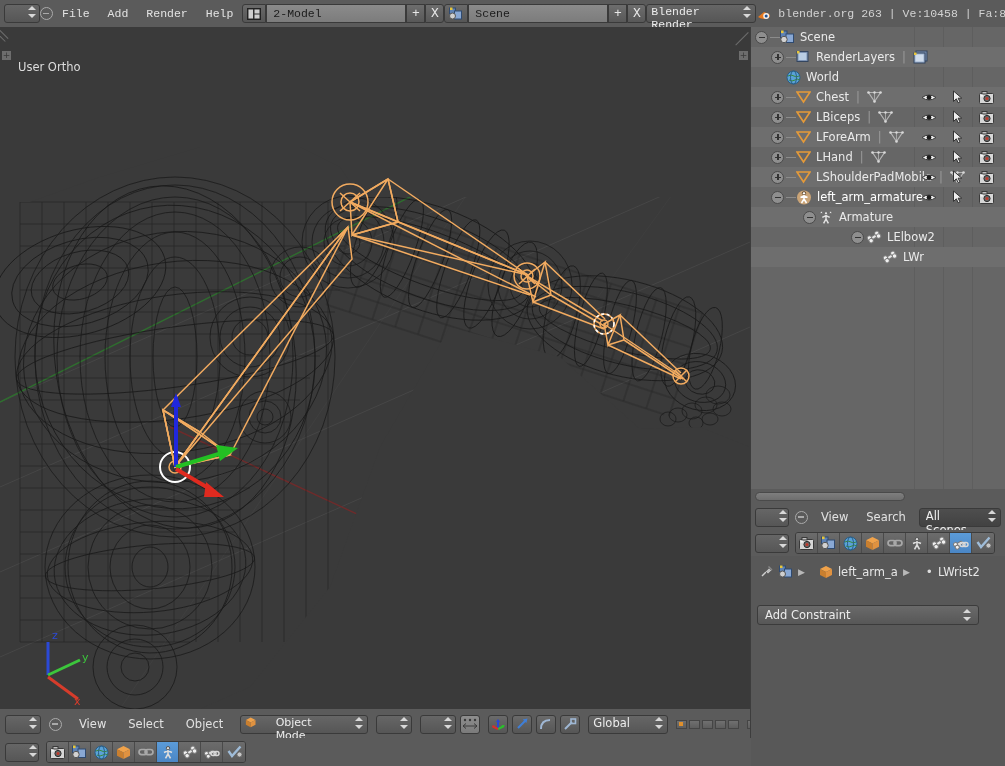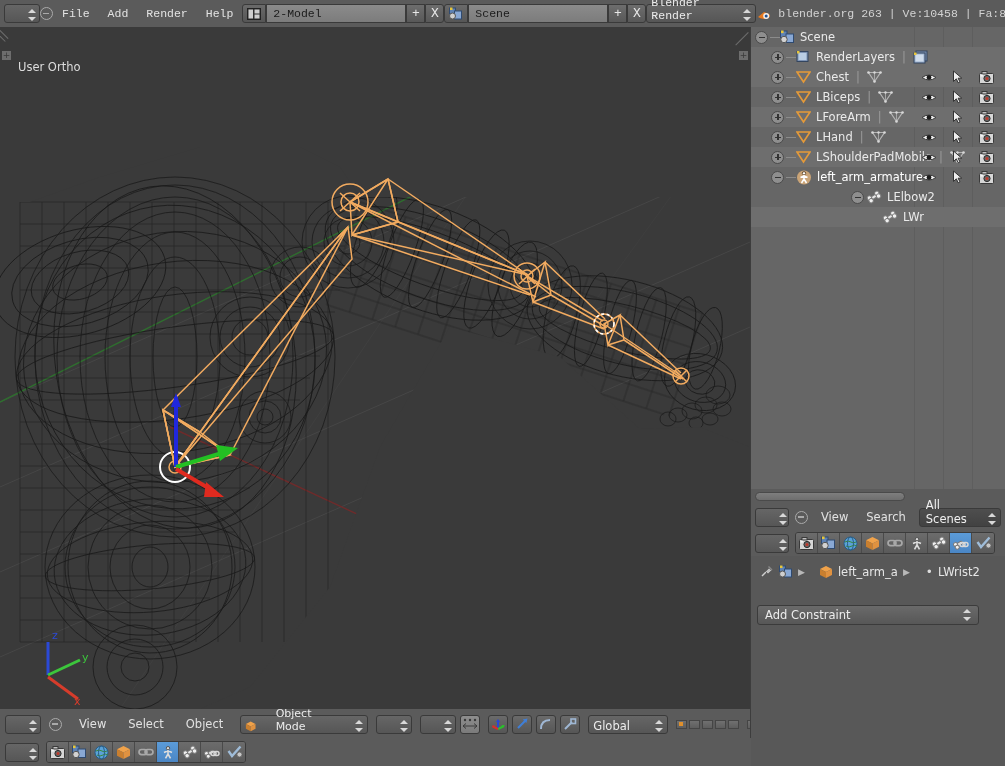--- a/index.html
+++ b/index.html
@@ -15,21 +15,21 @@
   .menu-txt { color: #e2e2e2; font-size: 11.5px; padding: 0 9px; white-space: nowrap; cursor: default; }
 
   .icobtn {
     height: 19px; min-width: 20px;
     background: linear-gradient(#6a6a6a, #565656);
     border: 1px solid #3a3a3a; border-radius: 3px;
     display: flex; align-items: center; justify-content: center;
     flex: none;
   }
   .combo {
-    height: 19px; display: flex; align-items: flex-end;
+    height: 19px; display: flex; align-items: flex-start;
     background: linear-gradient(#666, #565656);
     border: 1px solid #3a3a3a; border-radius: 3px;
     padding: 0 4px; gap: 19px; flex: none;
   }
   .combo .arrows { margin-left: auto; }
   .arrows { width: 8px; height: 14px; position: relative; flex: none; }
   .arrows:before, .arrows:after {
     content: ""; position: absolute; left: 0;
     border-left: 4px solid transparent; border-right: 4px solid transparent;
   }
@@ -560,20 +560,31 @@
           </svg>
           <span class="ol-name">RenderLayers</span>
           <span style="color: rgb(154, 154, 154); margin: 0px 7px; flex: 0 0 auto;">|</span>
           <svg width="16" height="14" viewBox="0 0 16 14" style="flex: 0 0 auto;">
             <rect x="3" y="1" width="11" height="10" fill="#7d93b5" stroke="#33455f"></rect>
             <rect x="1" y="3" width="11" height="10" fill="#9db2cf" stroke="#33455f"></rect>
             <rect x="2.5" y="4.5" width="8" height="7" fill="#cfdcec"></rect>
             <rect x="1" y="2.5" width="2.5" height="2.5" fill="#e8c63a"></rect>
           </svg>
         </div>
+        <div class="ol-row">
+          <span style="width: 20px; flex: 0 0 auto; display: block;"></span>
+          <span style="width: 15px; flex: 0 0 auto; display: block;"></span>
+          <svg width="15" height="15" viewBox="0 0 15 15" style="flex: 0 0 auto; margin-right: 5px;">
+            <circle cx="7.5" cy="7.5" r="6.5" fill="#5aa2d8" stroke="#2b5e85"></circle>
+            <path d="M2 6 q3 -2 6 0 q2 2 5 0" stroke="#3b8a3b" fill="none"></path>
+            <path d="M3 10 q3 2 6 0 q2 -2 4.5 0" stroke="#3b8a3b" fill="none"></path>
+            <ellipse cx="7.5" cy="7.5" rx="3" ry="6.5" fill="none" stroke="#2b5e85"></ellipse>
+          </svg>
+          <span class="ol-name">World</span>
+        </div>
         <div class="ol-row alt">
           <span style="width: 20px; flex: 0 0 auto; display: block;"></span>
           <span class="expand plus"></span>
           <span class="tree-line"></span>
           <svg width="15" height="14" viewBox="0 0 15 14" style="flex: 0 0 auto; margin-right: 5px;">
             <path d="M1 2 L14 2 L7.5 12 Z" fill="none" stroke="#e59a39" stroke-width="1.6"></path>
           </svg>
           <span class="ol-name">Chest</span>
           <span style="color: rgb(154, 154, 154); margin: 0px 7px; flex: 0 0 auto;">|</span>
           <svg width="15" height="14" viewBox="0 0 15 14" style="flex: 0 0 auto;">
@@ -792,20 +803,31 @@
             <div class="ol-col">
               <svg width="15" height="13" viewBox="0 0 15 13">
                 <rect x="0.5" y="2.5" width="14" height="10" rx="1" fill="#d6d6d6" stroke="#3a3a3a"></rect>
                 <rect x="3" y="0.5" width="5" height="2.5" fill="#c2c2c2" stroke="#3a3a3a"></rect>
                 <circle cx="8" cy="7.5" r="3.1" fill="#6a6a6a" stroke="#2a2a2a"></circle>
                 <circle cx="8" cy="7.5" r="1.5" fill="#c0392b"></circle>
                 <rect x="1.5" y="3.6" width="2.4" height="2" fill="#f4f4f4"></rect>
               </svg>
             </div>
           </div>
+        </div>
+        <div class="ol-row alt">
+          <span style="width: 52px; flex: 0 0 auto; display: block;"></span>
+          <span class="expand"></span>
+          <svg width="16" height="15" viewBox="0 0 16 15" style="flex: 0 0 auto; margin-right: 5px;">
+            <circle cx="8" cy="3.2" r="1.6" fill="#e2e2e2" stroke="#666"></circle>
+            <circle cx="3.4" cy="2.4" r="1.2" fill="#e2e2e2" stroke="#666"></circle>
+            <circle cx="12.6" cy="2.4" r="1.2" fill="#e2e2e2" stroke="#666"></circle>
+            <path d="M8 4.8 V9 M8 5.6 L4.3 7.4 M8 5.6 L11.7 7.4 M8 9 L5.6 13.3 M8 9 L10.4 13.3" stroke="#e2e2e2" stroke-width="1.5" fill="none"></path>
+          </svg>
+          <span class="ol-name">Armature</span>
         </div>
         <div class="ol-row">
           <span style="width: 100px; flex: 0 0 auto; display: block;"></span>
           <span class="expand"></span>
           <svg width="16" height="14" viewBox="0 0 16 14" style="flex: 0 0 auto; margin-right: 5px;">
             <g transform="rotate(-32 8 7)">
               <rect x="3.5" y="5.4" width="9" height="3.1" rx="1.2" fill="#e6e6e6" stroke="#7a7a7a"></rect>
               <circle cx="3.6" cy="5.4" r="2.2" fill="#f0f0f0" stroke="#7a7a7a"></circle>
               <circle cx="3.6" cy="8.6" r="2.2" fill="#f0f0f0" stroke="#7a7a7a"></circle>
               <circle cx="12.4" cy="5.4" r="2.2" fill="#f0f0f0" stroke="#7a7a7a"></circle>

